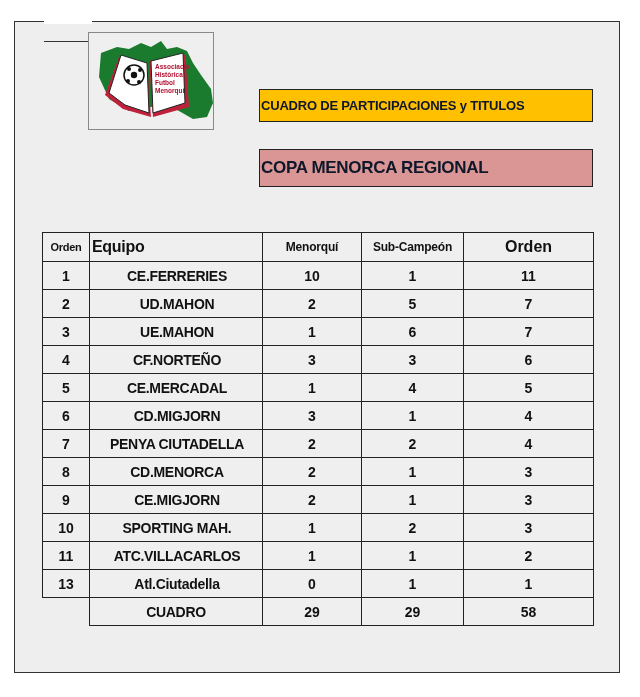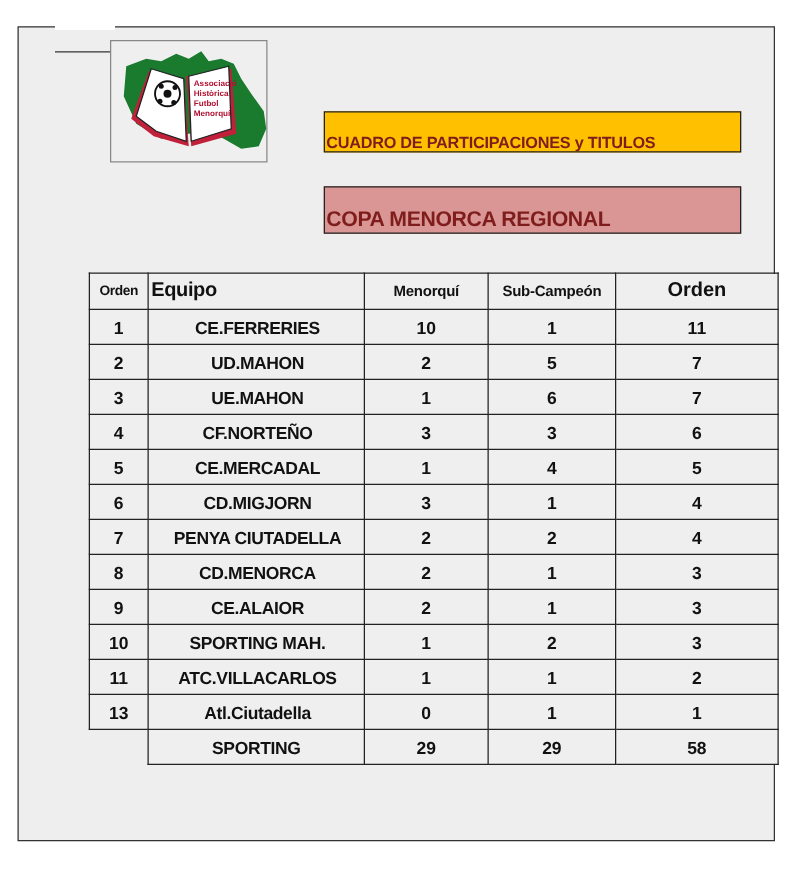--- a/index.html
+++ b/index.html
@@ -6,24 +6,24 @@
   body { width:640px; height:697px; position:relative; overflow:hidden;
          font-family:"Liberation Sans", "DejaVu Sans", sans-serif; }
   .sheet { position:absolute; left:14px; top:21px; width:606px; height:652px;
            background:#eeeeee; border:1px solid #333; box-sizing:border-box; }
   .gap { position:absolute; left:44px; top:19px; width:48px; height:5px; background:#ffffff; }
   .tick { position:absolute; left:44px; top:41px; width:46px; height:1px; background:#333; }
   .logo-box { position:absolute; left:88px; top:32px; width:126px; height:98px;
               border:1px solid #888; box-sizing:border-box; background:#efefef; }
   .logo-box svg { position:absolute; left:0; top:0; }
   .bar { position:absolute; left:259px; width:334px; border:1px solid #222; box-sizing:border-box;
-         font-weight:bold; color:#7f1d1d; display:flex; align-items:flex-end; white-space:nowrap; overflow:hidden; }
+         font-weight:bold; color:#0f172a; display:flex; align-items:center; white-space:nowrap; overflow:hidden; }
   .bar-yellow { top:89px; height:33px; background:#ffc000; font-size:13px; padding-left:1px; letter-spacing:-0.2px; }
   .bar-pink { top:149px; height:38px; background:#da9694; font-size:17px; padding-left:1px; letter-spacing:-0.3px; }
-  table.grid { position:absolute; left:42px; top:218px; border-collapse:collapse; table-layout:fixed;margin-left:29px; }
+  table.grid { position:absolute; left:42px; top:232px; border-collapse:collapse; table-layout:fixed; }
   table.grid td { border:1.5px solid #222; height:27px; padding:0; font-weight:bold; color:#111;
                   font-size:14px; text-align:center; white-space:nowrap; overflow:hidden; background:#efefef; }
   table.grid tr.hdr td { height:28px; }
   td.c-orden { width:46px; }
   td.c-team { width:170px; text-align:left; padding-left:2px !important; letter-spacing:-0.3px; }
   td.c-camp { width:98px; }
   td.c-sub { width:101px; }
   td.c-tot { width:129px; }
   .h-small { font-size:11px !important; letter-spacing:-0.3px; }
   .h-mid { font-size:12px !important; letter-spacing:-0.2px; }
@@ -125,21 +125,21 @@
   </tr>
   <tr>
     <td class="c-orden">8</td>
     <td class="c-team">CD.MENORCA</td>
     <td class="c-camp">2</td>
     <td class="c-sub">1</td>
     <td class="c-tot">3</td>
   </tr>
   <tr>
     <td class="c-orden">9</td>
-    <td class="c-team">CE.ALAIOR</td>
+    <td class="c-team">CE.MIGJORN</td>
     <td class="c-camp">2</td>
     <td class="c-sub">1</td>
     <td class="c-tot">3</td>
   </tr>
   <tr>
     <td class="c-orden">10</td>
     <td class="c-team">SPORTING MAH.</td>
     <td class="c-camp">1</td>
     <td class="c-sub">2</td>
     <td class="c-tot">3</td>
@@ -153,19 +153,19 @@
   </tr>
   <tr>
     <td class="c-orden">13</td>
     <td class="c-team">Atl.Ciutadella</td>
     <td class="c-camp">0</td>
     <td class="c-sub">1</td>
     <td class="c-tot">1</td>
   </tr>
   <tr>
     <td class="c-orden blank"></td>
-    <td class="c-team totals-label">SPORTING</td>
+    <td class="c-team totals-label">CUADRO</td>
     <td class="c-camp">29</td>
     <td class="c-sub">29</td>
     <td class="c-tot">58</td>
   </tr>
 </tbody>
   </table>
 
 </body></html>

